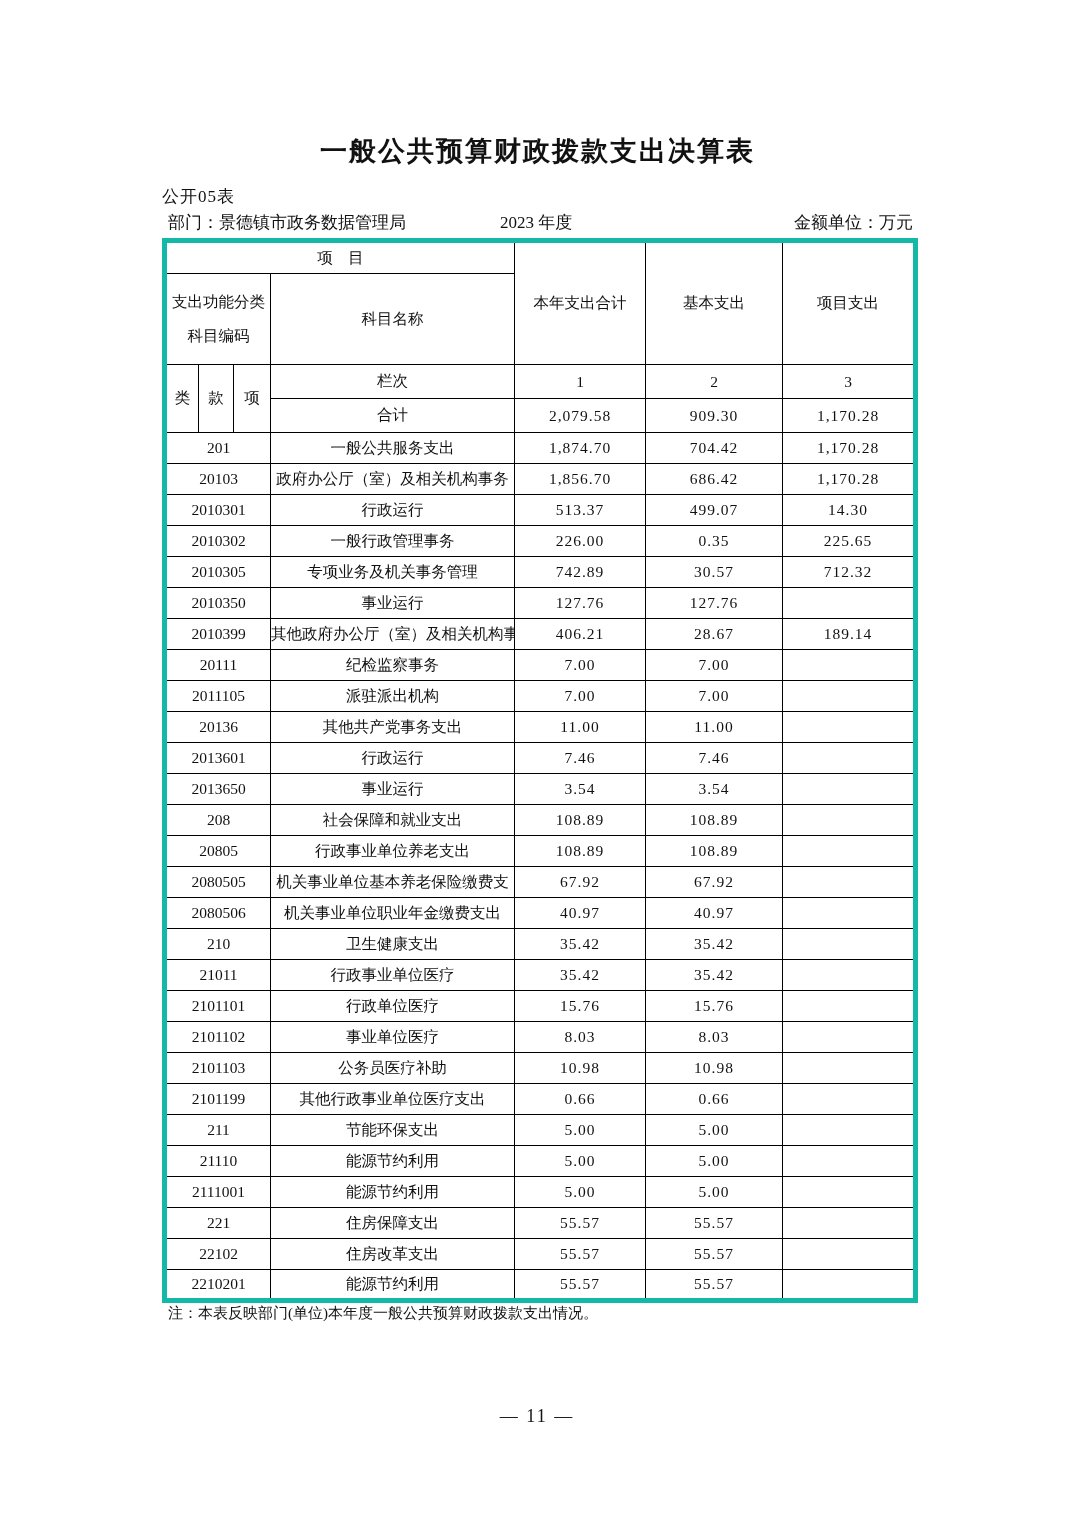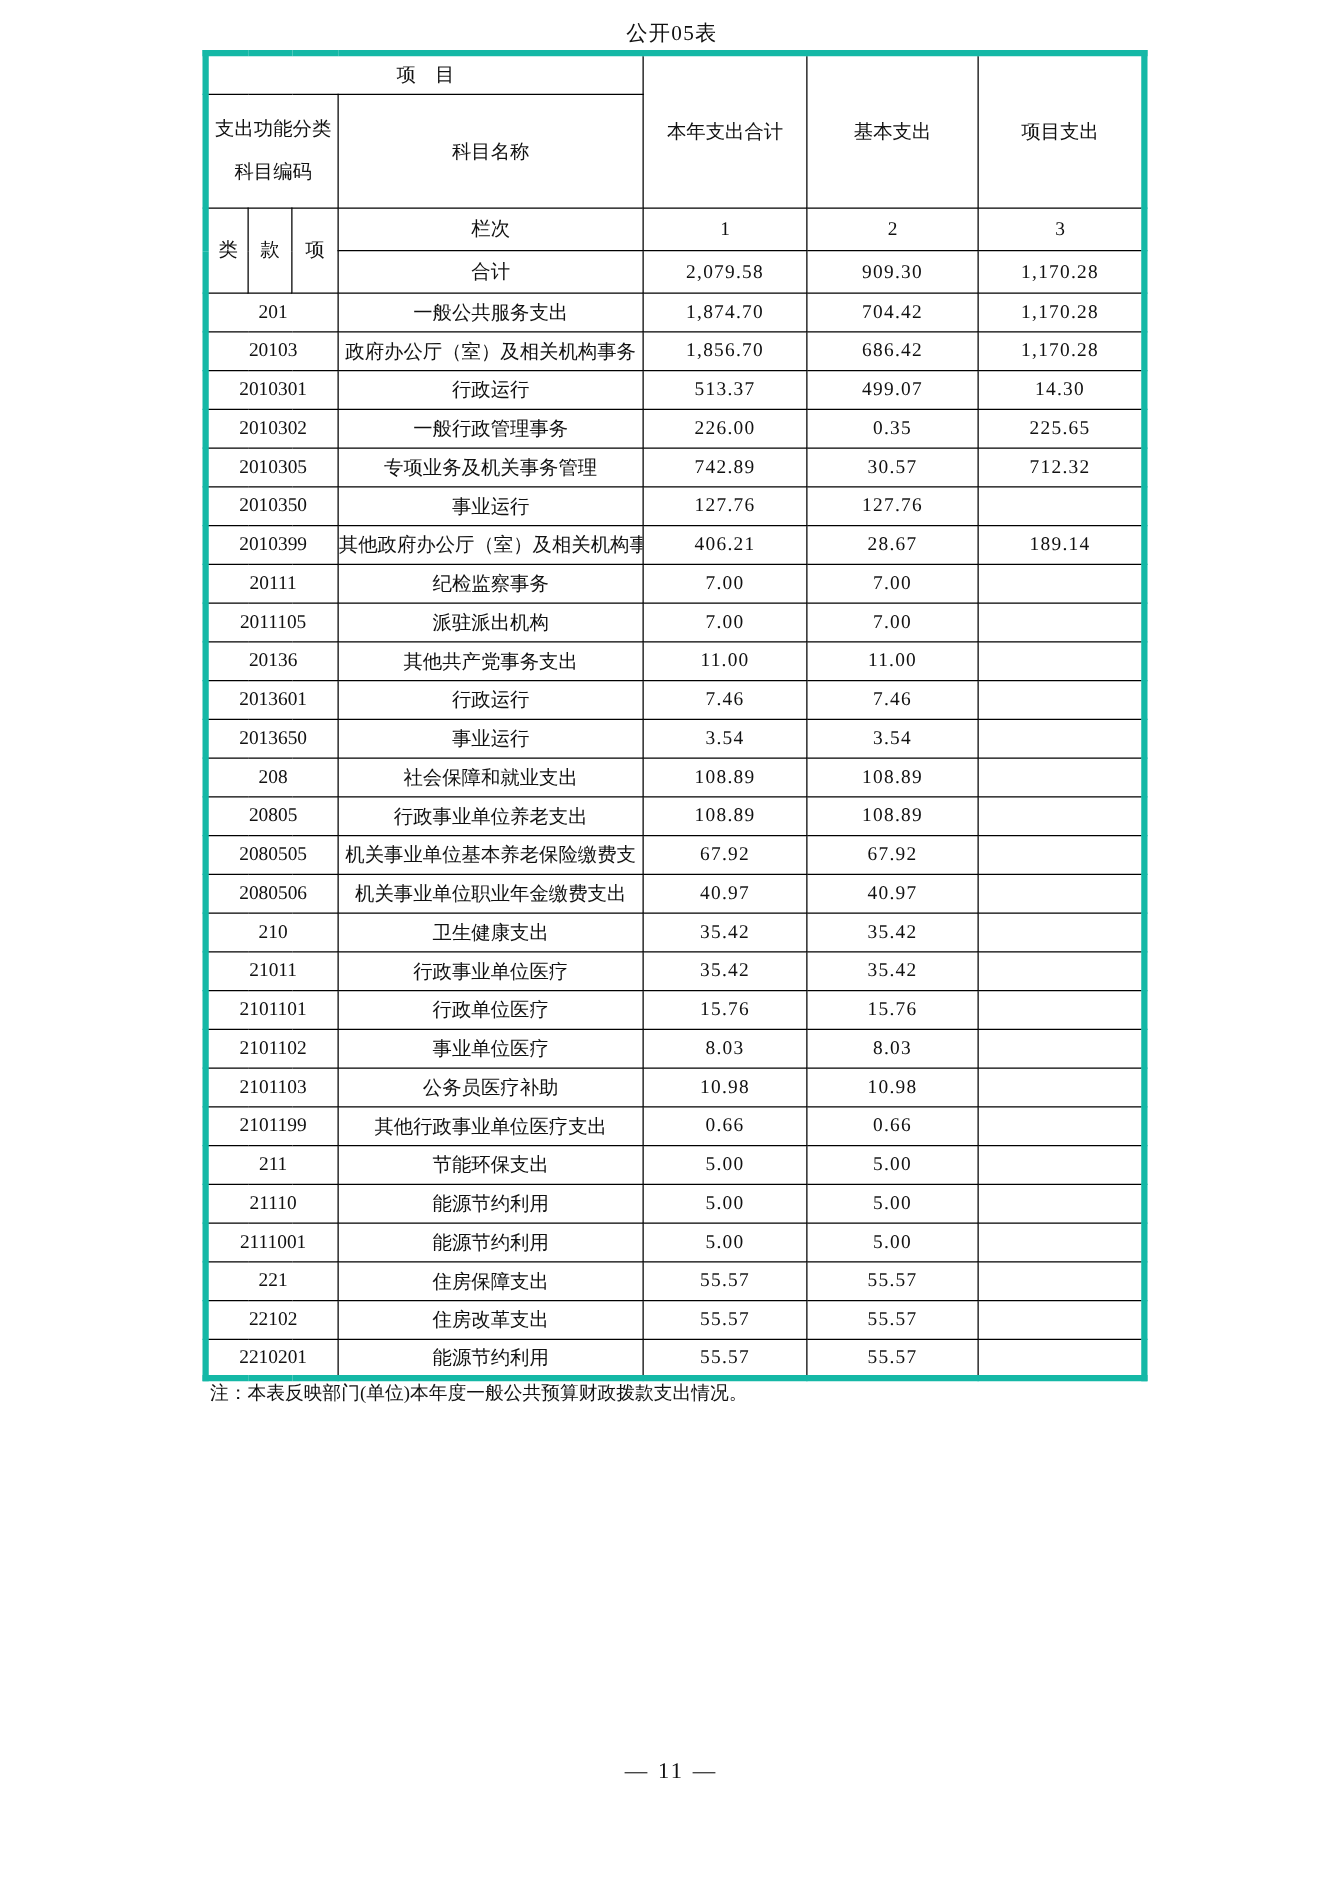--- a/index.html
+++ b/index.html
@@ -24,21 +24,21 @@
     margin-top: 132px;
     text-align: center;
     font-family: "Liberation Sans", "DejaVu Sans", sans-serif;
     font-weight: bold;
     font-size: 27px;
     line-height: 38px;
     letter-spacing: 2px;
   }
   .table-label {
     margin-top: 16px;
-    text-align: center;
+    text-align: left;
     font-size: 17px;
     line-height: 22px;
     letter-spacing: 1px;
   }
   .meta-row {
     position: relative;
     margin-top: 2px;
     height: 26px;
     font-size: 17px;
     line-height: 26px;
@@ -87,23 +87,29 @@
     font-size: 18px;
     letter-spacing: 2px;
   }
 </style>
 </head>
 <body>
 
 <div class="sheet">
   <div class="content">
 
+    <div class="doc-title">一般公共预算财政拨款支出决算表</div>
 
     <div class="table-label">公开05表</div>
 
+    <div class="meta-row">
+      <span class="meta-dept">部门：景德镇市政务数据管理局</span>
+      <span class="meta-year">2023 年度</span>
+      <span class="meta-unit">金额单位：万元</span>
+    </div>
 
     <table class="budget">
       <colgroup>
         <col style="width:34px">
           <col style="width:35px">
           <col style="width:37px">
         <col style="width:244px">
           <col style="width:131px">
           <col style="width:137px">
           <col style="width:133px">

